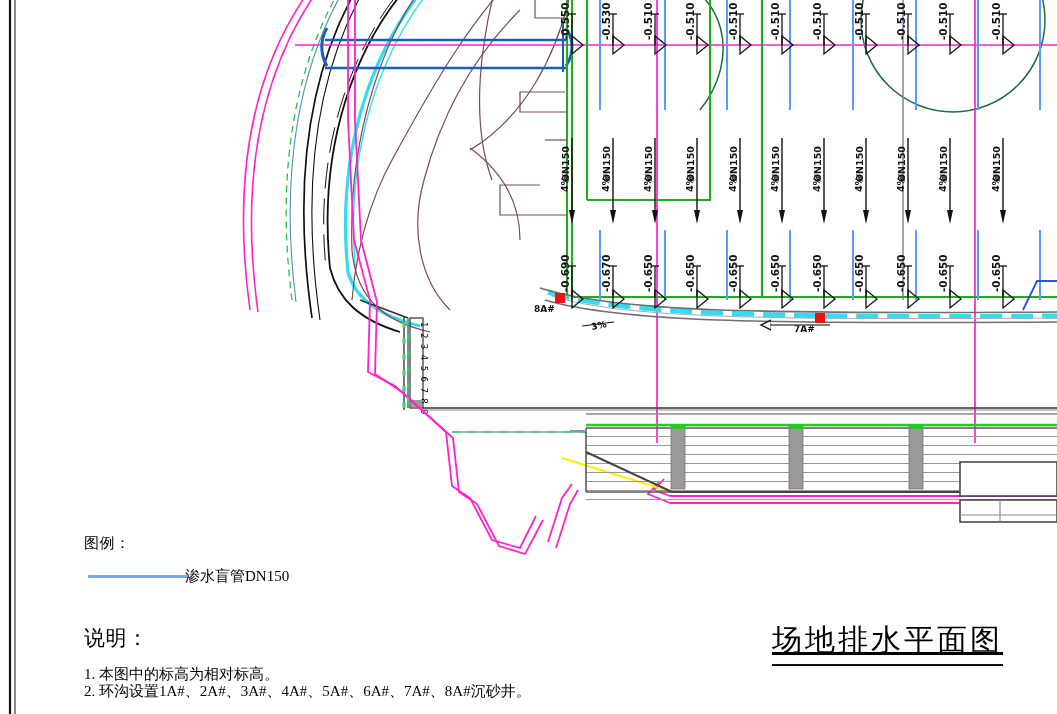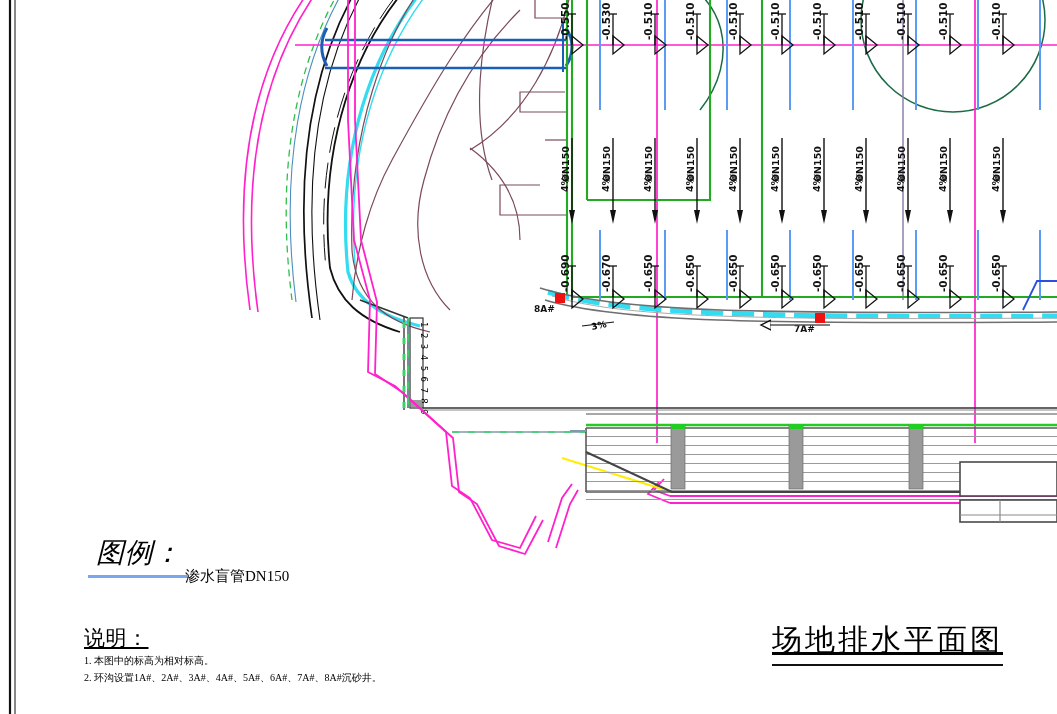--- a/index.html
+++ b/index.html
@@ -6,32 +6,32 @@
   body{
     width:1057px;height:714px;position:relative;overflow:hidden;
     font-family:"Liberation Serif","DejaVu Serif",serif;
     color:#000;
   }
   #stage{position:absolute;left:0;top:0;width:1057px;height:714px;}
   #cad{position:absolute;left:0;top:0;width:1057px;height:714px;}
 
   
   .txtblk{position:absolute;}
-  #legend-title{left:96px;top:534px;font-size:28px;letter-spacing:.5px;font-style:italic;}
-  #notes-title{left:84px;top:624px;font-size:21px;letter-spacing:.5px;text-decoration:underline;}
+  #legend-title{left:84px;top:534px;font-size:15px;letter-spacing:.5px;}
+  #notes-title{left:84px;top:624px;font-size:21px;letter-spacing:.5px;}
 
   .legend-row{position:absolute;display:flex;align-items:center;}
   #legend-row-1{left:88px;top:567px;}
   #legend-row-2{left:88px;top:590px;}
   .lg-sym{width:105px;display:flex;align-items:center;justify-content:flex-start;}
   .lg-line{display:block;width:100px;height:3px;background:#7aa6f0;}
   .lg-sq{display:block;width:8px;height:8px;background:#ee1111;margin-left:2px;}
   .lg-label{font-size:15px;white-space:nowrap;margin-left:-8px;}
 
-  #notes{position:absolute;left:84px;top:652px;font-size:10px;line-height:17px;white-space:nowrap;}
+  #notes{position:absolute;left:84px;top:666px;font-size:15px;line-height:17px;white-space:nowrap;}
   #notes div{letter-spacing:0px;}
 
   
   #sheet-title{
     position:absolute;left:772px;top:620px;
     font-size:30px;letter-spacing:3px;white-space:nowrap;
     border-bottom:2.5px solid #111;padding-bottom:3px;text-decoration:underline;
   }
 </style>
 </head>

